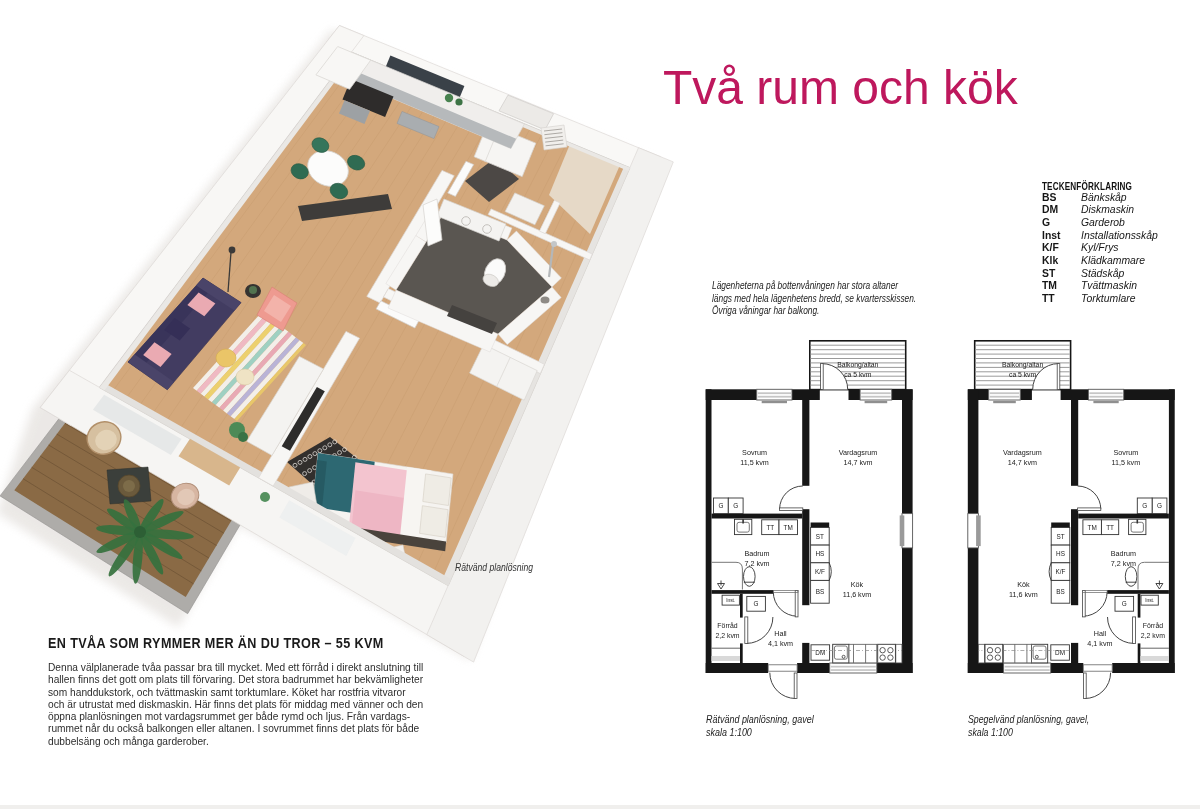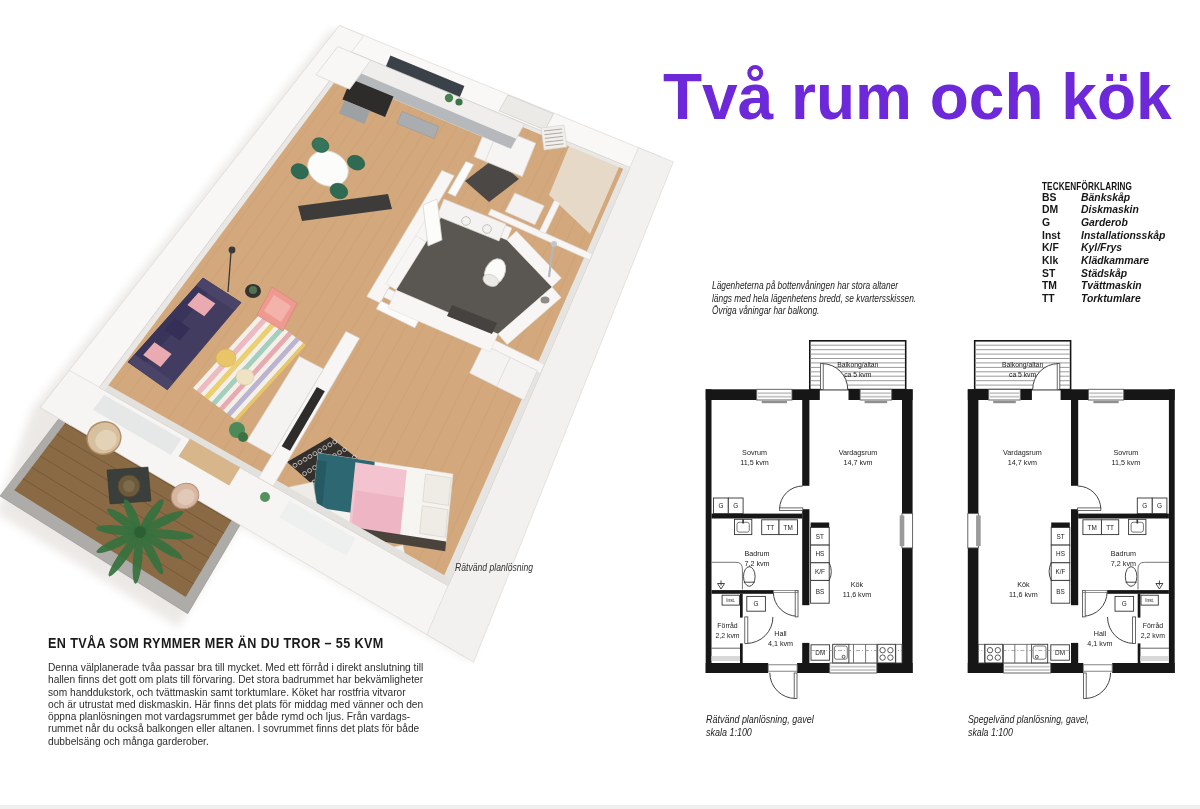--- a/index.html
+++ b/index.html
@@ -760,27 +760,27 @@
 <text x="1124.3" y="606.2" font-size="6.4" text-anchor="middle" fill="#1a1a1a">G</text>
 <text x="1149.7" y="601.8" font-size="4.8" text-anchor="middle" fill="#1a1a1a">Inst.</text>
 <text x="1060.5" y="538.8" font-size="6.4" text-anchor="middle" fill="#1a1a1a">ST</text>
 <text x="1060.5" y="556.4" font-size="6.4" text-anchor="middle" fill="#1a1a1a">HS</text>
 <text x="1060.5" y="574.1" font-size="6.4" text-anchor="middle" fill="#1a1a1a">K/F</text>
 <text x="1060.5" y="594.3" font-size="6.4" text-anchor="middle" fill="#1a1a1a">BS</text>
 <text x="1060.1" y="655.0" font-size="6.4" text-anchor="middle" fill="#1a1a1a">DM</text>
 </g>
 </svg>
 
-<div class="abs" style="left:663px;top:60px;font-size:64px;font-weight:bold;color:#6d28d9;letter-spacing:0px;white-space:nowrap;">Två rum och kök</div>
+<div class="abs" style="left:663px;top:60px;font-size:48px;font-weight:normal;color:#be185d;letter-spacing:0px;white-space:nowrap;">Två rum och kök</div>
 
 <div class="abs" style="left:1042px;top:180px;font-size:11px;font-weight:bold;color:#111;letter-spacing:0.2px;transform:scale(0.74,1);transform-origin:left top;white-space:nowrap;">TECKENFÖRKLARING</div>
 
 <div class="abs" style="left:1042px;top:191.5px;font-size:10.4px;color:#161616;line-height:12.7px;">
 <div style="position:absolute;left:0;top:0;font-weight:bold;">BS<br>DM<br>G<br>Inst<br>K/F<br>Klk<br>ST<br>TM<br>TT</div>
-<div style="position:absolute;left:39px;top:0;font-style:italic;white-space:nowrap;font-weight:bold;">Bänkskåp<br>Diskmaskin<br>Garderob<br>Installationsskåp<br>Kyl/Frys<br>Klädkammare<br>Städskåp<br>Tvättmaskin<br>Torktumlare</div>
+<div style="position:absolute;left:39px;top:0;font-style:italic;white-space:nowrap;">Bänkskåp<br>Diskmaskin<br>Garderob<br>Installationsskåp<br>Kyl/Frys<br>Klädkammare<br>Städskåp<br>Tvättmaskin<br>Torktumlare</div>
 </div>
 
 <div class="abs" style="left:711.5px;top:279px;font-size:10.8px;font-style:italic;color:#222;line-height:12.6px;white-space:nowrap;transform:scale(0.775,1);transform-origin:left top;">Lägenheterna på bottenvåningen har stora altaner<br>längs med hela lägenhetens bredd, se kvartersskissen.<br>Övriga våningar har balkong.</div>
 
 <div class="abs" style="left:455px;top:562px;font-size:10.2px;font-style:italic;color:#333;white-space:nowrap;transform:scale(0.845,1);transform-origin:left top;">Rätvänd planlösning</div>
 
 <div class="abs" style="left:705.5px;top:712.5px;font-size:10.2px;font-style:italic;color:#222;line-height:13.5px;white-space:nowrap;transform:scale(0.88,1);transform-origin:left top;">Rätvänd planlösning, gavel<br>skala 1:100</div>
 
 <div class="abs" style="left:968px;top:712.5px;font-size:10.2px;font-style:italic;color:#222;line-height:13.5px;white-space:nowrap;transform:scale(0.86,1);transform-origin:left top;">Spegelvänd planlösning, gavel,<br>skala 1:100</div>
 

